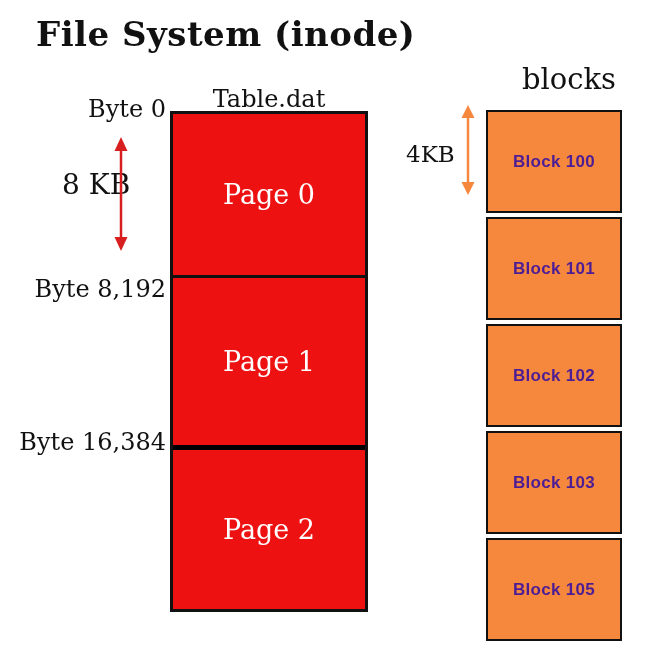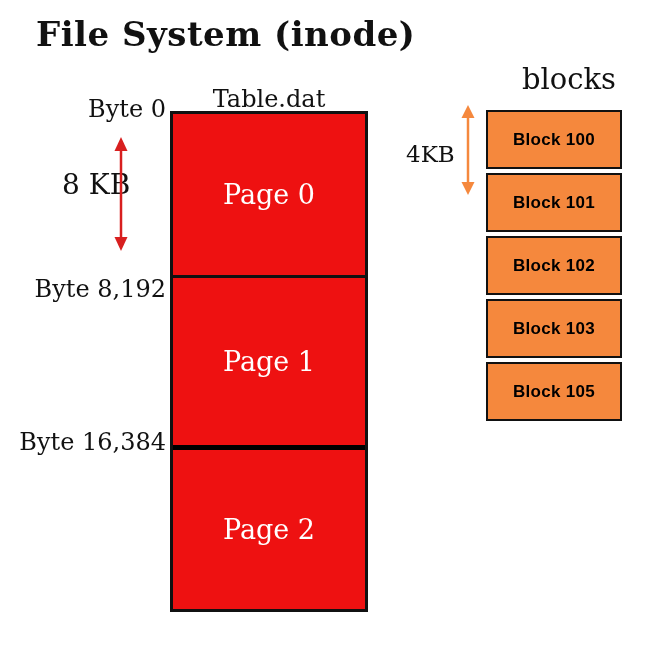--- a/index.html
+++ b/index.html
@@ -51,24 +51,24 @@
   .page-0{flex:0 0 161px;}
   .page-1{flex:0 0 170px;border-top:3px solid #111111;}
   .page-2{flex:1 1 auto;border-top:5px solid #000000;}
 
   .blocks-column{
     position:absolute;left:486px;top:110px;width:136px;
     display:flex;flex-direction:column;gap:4px;
   }
   .block-item{
     box-sizing:border-box;
-    height:59px;
+    height:103px;
     border:2px solid #111111;
     display:flex;align-items:center;justify-content:center;
-    color:#000000;
+    color:#4c1d95;
     font-family:"Liberation Sans", sans-serif;
     font-weight:bold;font-size:17px;letter-spacing:0.3px;
   }
 </style>
 </head>
 <body>
 
 <div class="canvas">
 
   <div class="title">File System (inode)</div>

